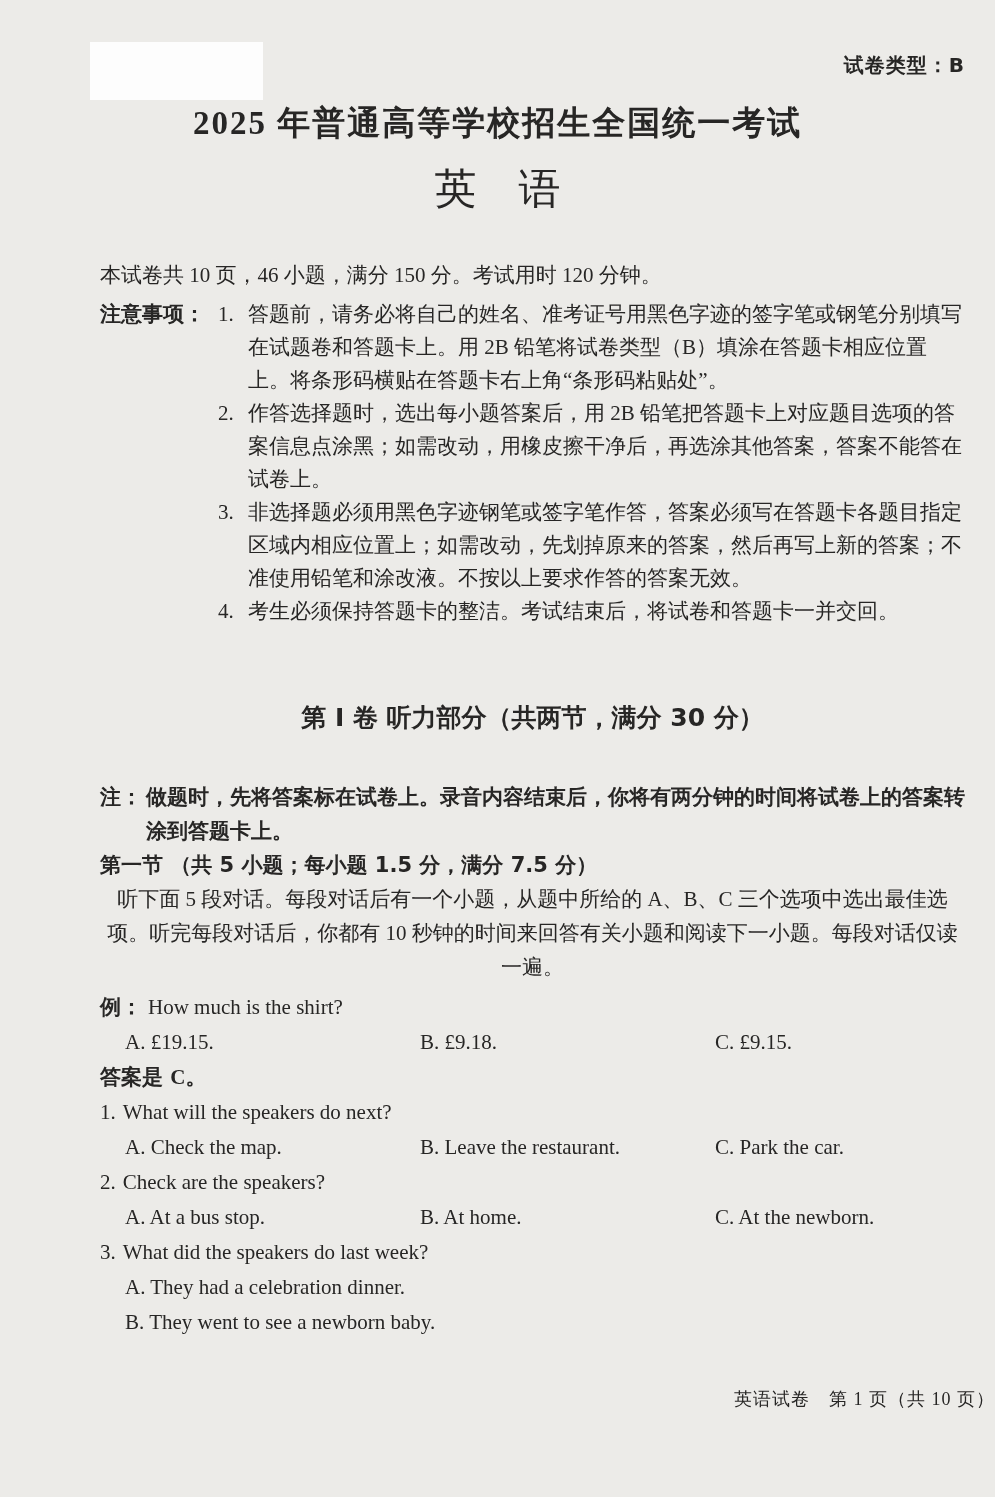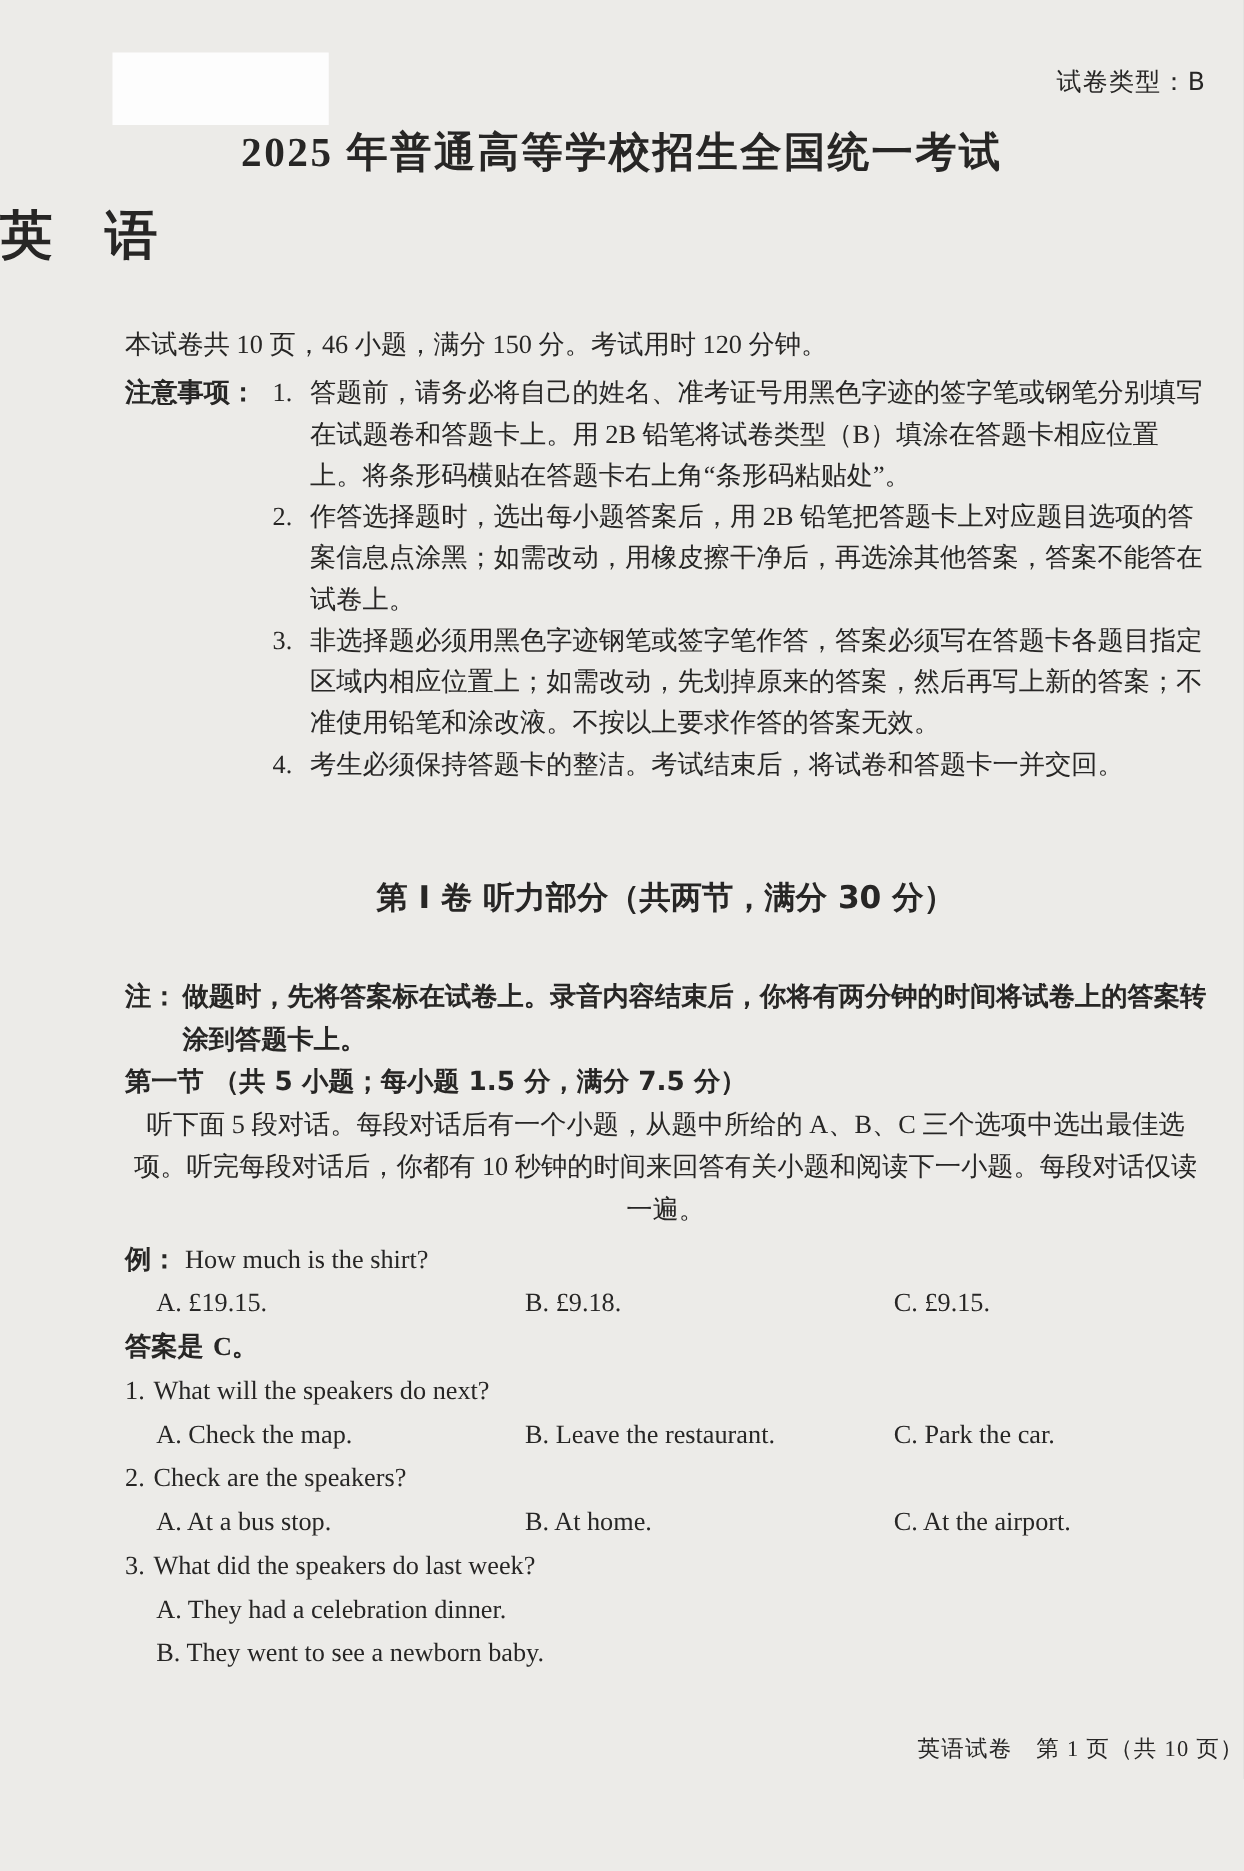--- a/index.html
+++ b/index.html
@@ -21,37 +21,37 @@
     top: 42px;
     width: 173px;
     height: 58px;
     background: #fdfdfd;
   }
   .paper-type {
     position: absolute;
     top: 52px;
     right: 30px;
     font-family: "DejaVu Sans", "Liberation Sans", sans-serif;
-    font-weight: normal;
+    font-weight: bold;
     font-size: 20px;
     letter-spacing: 1px;
   }
   .exam-title {
     padding-top: 104px;
     text-align: center;
     font-size: 33px;
     font-weight: bold;
     letter-spacing: 2px;
     line-height: 38px;
   }
   .subject-title {
     margin-top: 23px;
-    text-align: left;
+    text-align: center;
     font-size: 42px;
-    font-weight: bold;
+    font-weight: normal;
     line-height: 48px;
   }
   .content {
     margin: 0 30px 0 100px; 
   }
   .summary {
     margin-top: 46px;
     line-height: 33px;
   }
   .notices {
@@ -202,21 +202,21 @@
       <span>C. Park the car.</span>
     </div>
 
     <div class="question-line">
       <span class="question-num">2.</span>
       <span>Check are the speakers?</span>
     </div>
     <div class="opt-row">
       <span>A. At a bus stop.</span>
       <span>B. At home.</span>
-      <span>C. At the airport.</span>
+      <span>C. At the newborn.</span>
     </div>
 
     <div class="question-line">
       <span class="question-num">3.</span>
       <span>What did the speakers do last week?</span>
     </div>
     <div class="opt-stacked">A. They had a celebration dinner.</div>
     <div class="opt-stacked">B. They went to see a newborn baby.</div>
 
   </div>

